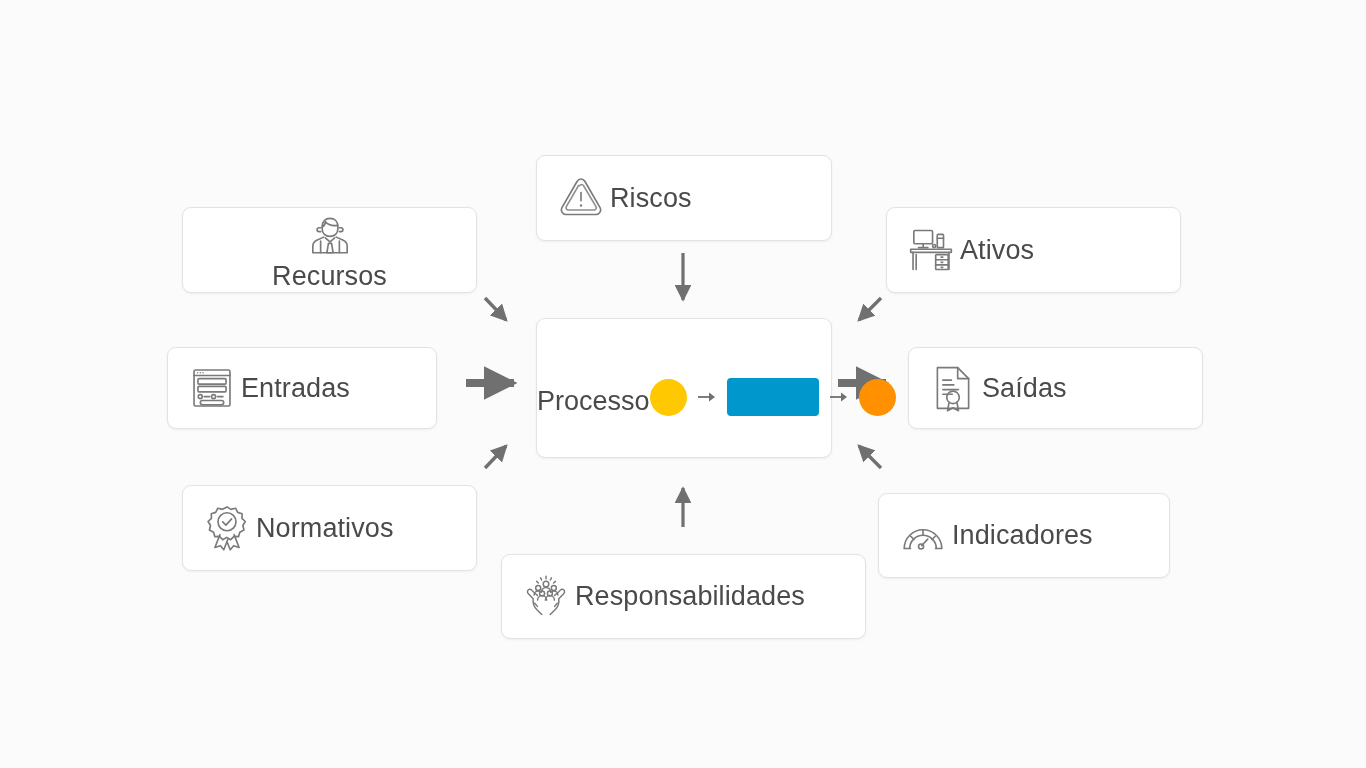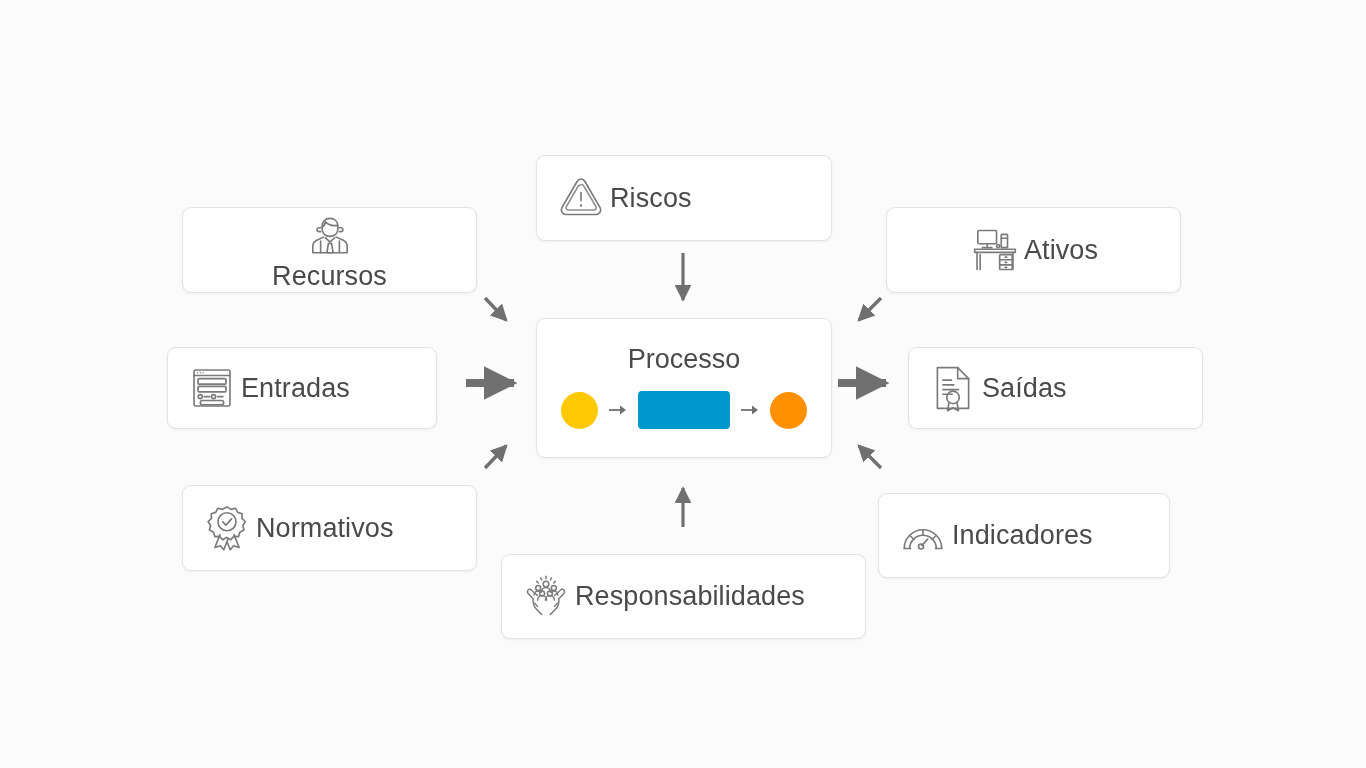--- a/index.html
+++ b/index.html
@@ -62,21 +62,20 @@
     left: 536px;
     top: 318px;
     width: 296px;
     height: 140px;
     box-sizing: border-box;
     background: #ffffff;
     border: 1px solid #e3e3e3;
     border-radius: 9px;
     box-shadow: 0 1px 3px rgba(0,0,0,0.055);
     display: flex;
-    flex-direction: column;
     align-items: center;
   }
   #process-title {
     font-size: 27px;
     color: #4a4a4a;
     margin-top: 27px;
     line-height: 1;
   }
   #process-flow {
     margin-top: 18px;
@@ -219,21 +218,21 @@
         <circle cx="37" cy="27.5" r="3.2"></circle>
         <path d="M21.2 36c0-3.2 2.6-5.8 5.8-5.8s5.8 2.6 5.8 5.8M31.2 36c0-3.2 2.6-5.8 5.8-5.8s5.8 2.6 5.8 5.8"></path>
         <path d="M21 30c-2.6-2-5.4-4.6-7.4-6.8-1.6-1.8-4.3-1.3-5.1.9-.5 1.3-.1 2.8.9 3.8l6.2 6.4c-.6 5 1 10.2 4.8 14l6.2 6.2"></path>
         <path d="M43 30c2.6-2 5.4-4.6 7.4-6.8 1.6-1.8 4.3-1.3 5.1.9.5 1.3.1 2.8-.9 3.8l-6.2 6.4c.6 5-1 10.2-4.8 14l-6.2 6.2"></path>
         <path d="M17.5 40l3.5 4M46.5 40L43 44"></path>
       </svg>
     </span>
     <span class="label">Responsabilidades</span>
   </div>
 
-  <div class="card" style="left:886px; top:207px; width:295px; height:86px;justify-content:center;">
+  <div class="card" style="left:886px; top:207px; width:295px; height:86px;">
     <span class="icon">
       <svg viewBox="0 0 64 64" fill="none" stroke="currentColor" stroke-width="2.1" stroke-linecap="round" stroke-linejoin="round">
         <rect x="10" y="7" width="24" height="17" rx="1.6"></rect>
         <path d="M22 24v5M16 29h12"></path>
         <rect x="40" y="12" width="8" height="17" rx="1"></rect>
         <path d="M40 17h8"></path>
         <circle cx="36" cy="27" r="2"></circle>
         <path d="M6 31h52v4H6z"></path>
         <path d="M9 35v22M55 35v22"></path>
         <rect x="38" y="38" width="16" height="19" rx="1"></rect>

